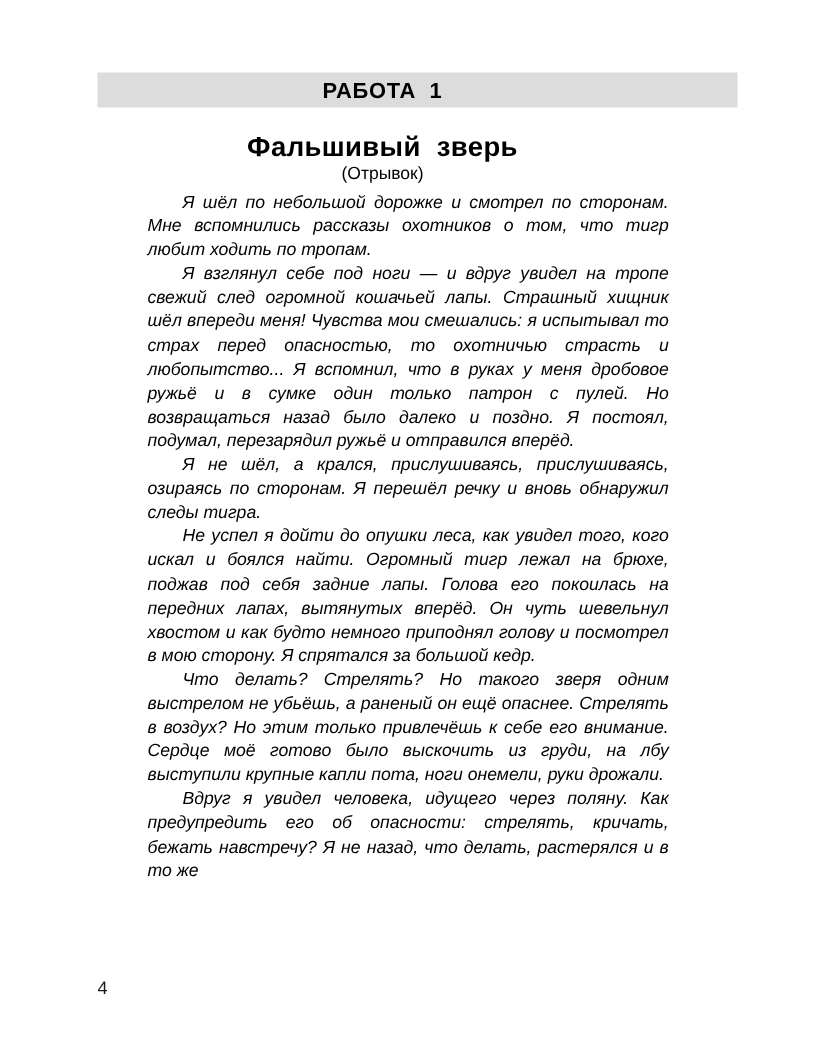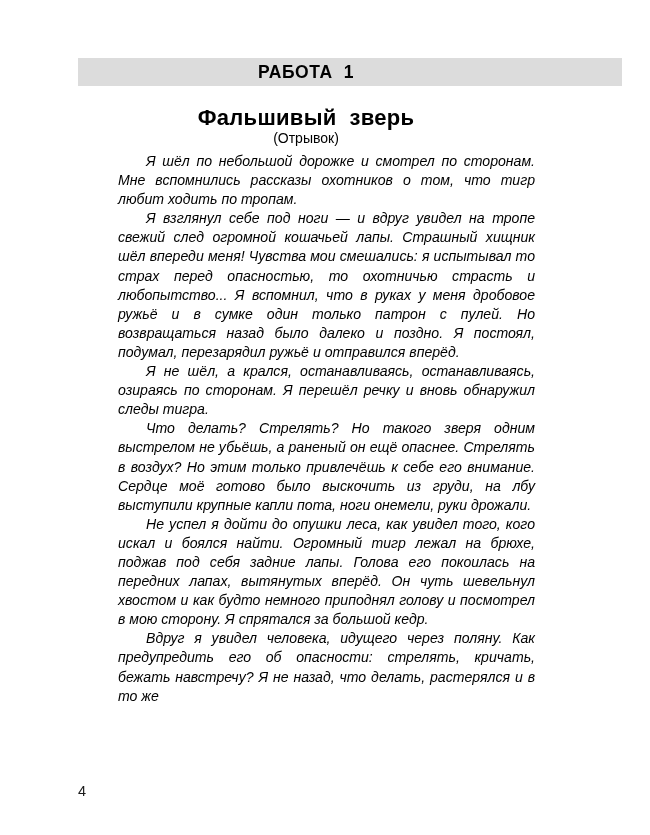--- a/index.html
+++ b/index.html
@@ -26,21 +26,20 @@
   }
 
   
   .work-band {
     position: absolute;
     left: 78px;
     top: 58px;
     width: 512px;
     height: 28px;
     background: #dcdcdc;
-    padding-left: 32px;
   }
   .work-band-label {
     position: absolute;
     left: 0;
     top: 0;
     width: 456px;           
     height: 28px;
     line-height: 28px;
     text-align: center;
     font-size: 17.5px;
@@ -111,21 +110,21 @@
   </div>
 
   <div class="title-block">
     <div class="doc-title">Фальшивый  зверь</div>
     <div class="doc-subtitle">(Отрывок)</div>
   </div>
 
   <div class="body-text">
     <p class="para">Я шёл по небольшой дорожке и смотрел по сторонам. Мне вспомнились рассказы охотников о том, что тигр любит ходить по тропам.</p>
     <p class="para">Я взглянул себе под ноги — и вдруг увидел на тропе свежий след огромной кошачьей лапы. Страшный хищник шёл впереди меня! Чувства мои смешались: я испытывал то страх перед опасностью, то охотничью страсть и любопытство... Я вспомнил, что в руках у меня дробовое ружьё и в сумке один только патрон с пулей. Но возвращаться назад было далеко и поздно. Я постоял, подумал, перезарядил ружьё и отправился вперёд.</p>
-    <p class="para">Я не шёл, а крался, останавливаясь, останавливаясь, озираясь по сторонам. Я перешёл речку и вновь обнаружил следы тигра.</p>
+    <p class="para">Я не шёл, а крался, прислушиваясь, прислушиваясь, озираясь по сторонам. Я перешёл речку и вновь обнаружил следы тигра.</p>
+    <p class="para">Не успел я дойти до опушки леса, как увидел того, кого искал и боялся найти. Огромный тигр лежал на брюхе, поджав под себя задние лапы. Голова его покоилась на передних лапах, вытянутых вперёд. Он чуть шевельнул хвостом и как будто немного приподнял голову и посмотрел в мою сторону. Я спрятался за большой кедр.</p>
     <p class="para">Что делать? Стрелять? Но такого зверя одним выстрелом не убьёшь, а раненый он ещё опаснее. Стрелять в воздух? Но этим только привлечёшь к себе его внимание. Сердце моё готово было выскочить из груди, на лбу выступили крупные капли пота, ноги онемели, руки дрожали.</p>
-    <p class="para">Не успел я дойти до опушки леса, как увидел того, кого искал и боялся найти. Огромный тигр лежал на брюхе, поджав под себя задние лапы. Голова его покоилась на передних лапах, вытянутых вперёд. Он чуть шевельнул хвостом и как будто немного приподнял голову и посмотрел в мою сторону. Я спрятался за большой кедр.</p>
     <p class="para">Вдруг я увидел человека, идущего через поляну. Как предупредить его об опасности: стрелять, кричать, бежать навстречу? Я не назад, что делать, растерялся и в то же</p>
   </div>
 
   <div class="page-number">4</div>
 
 </div>
 
 </body></html>

